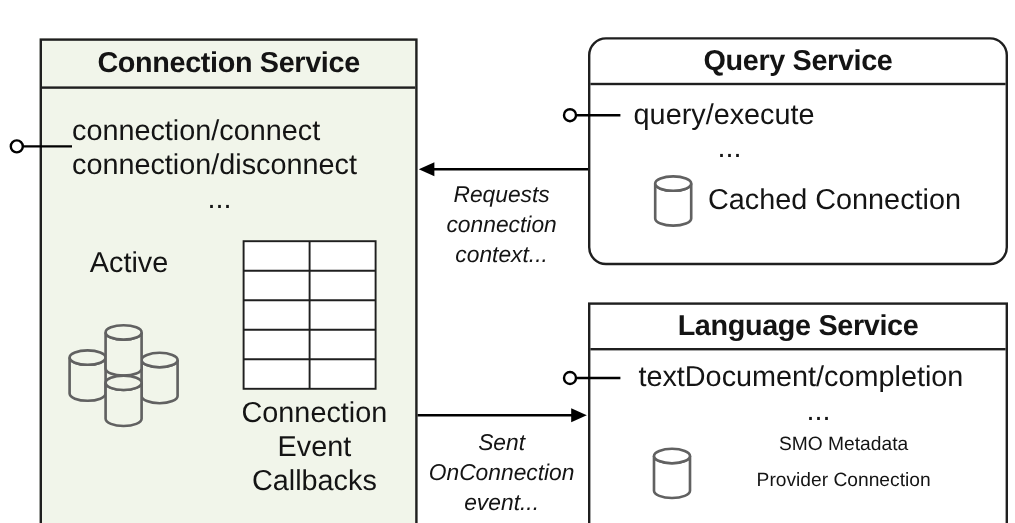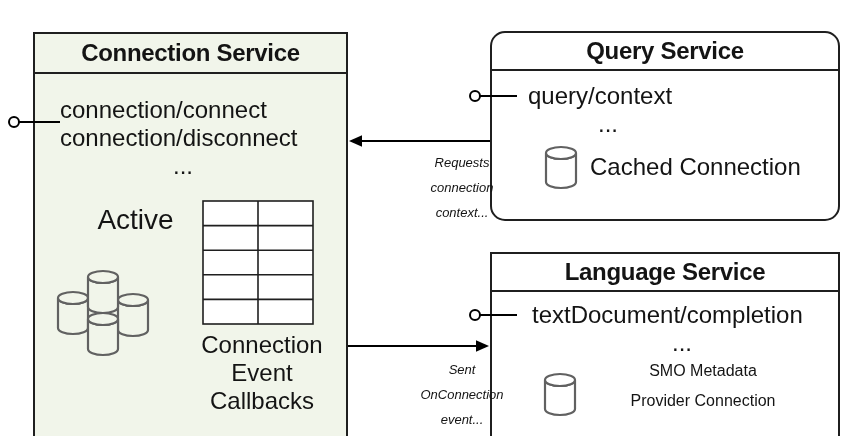--- a/index.html
+++ b/index.html
@@ -24,29 +24,29 @@
     box-sizing:border-box;border-bottom:2px solid var(--box-border);
     display:flex;align-items:center;justify-content:center;
     font-weight:bold;font-size:24px;letter-spacing:-0.3px;
   }
   #connection-box .box-header{height:40px;}
   #query-box .box-header, #language-box .box-header{height:38px;}
   .abs{position:absolute;}
   .body-text{font-size:24px;line-height:28px;white-space:nowrap;}
   .methods{left:25px;top:62px;width:246px;}
   .dots{text-align:center;white-space:nowrap;}
-  .active-label{left:0;top:172px;width:145px;line-height:27px;text-align:center;font-size:28px;padding-left:28px;}
+  .active-label{left:0;top:172px;width:145px;line-height:27px;text-align:center;font-size:24px;}
   .callbacks-label{left:157px;top:297px;width:140px;line-height:28px;text-align:center;font-size:24px;}
   .q-methods{left:36px;top:49px;width:160px;}
   .q-cache{left:98px;top:120px;}
   .l-methods{left:40px;top:47px;width:300px;}
   .l-cache{left:86px;top:102px;width:250px;text-align:center;font-size:16px;line-height:30px;white-space:nowrap;}
   .edge-label{
     position:absolute;width:140px;text-align:center;
-    font-style:italic;font-size:13px;line-height:25px;white-space:nowrap;padding-left:44px;
+    font-style:italic;font-size:19px;line-height:25px;white-space:nowrap;
   }
   #requests-label{left:348px;top:126px;}
   #sent-label{left:348px;top:333px;}
   #overlay{position:absolute;left:0;top:0;width:846px;height:436px;pointer-events:none;}
   .wire{stroke:var(--arrow-color);stroke-width:2;fill:none;}
   .lollipop{fill:#ffffff;stroke:var(--arrow-color);stroke-width:2;}
   .arrowhead{fill:var(--arrow-color);stroke:none;}
   .cyl path,.cyl ellipse{stroke:var(--cylinder-stroke);stroke-width:2.2;}
   .cyl-green path,.cyl-green ellipse{fill:var(--service-box-fill);}
   .cyl-white path,.cyl-white ellipse{fill:#ffffff;}
@@ -71,21 +71,21 @@
     <div class="abs callbacks-label">
       <div>Connection</div>
       <div>Event</div>
       <div>Callbacks</div>
     </div>
   </div>
 
   <div class="box" id="query-box">
     <div class="box-header">Query Service</div>
     <div class="abs body-text q-methods">
-      <div>query/context</div>
+      <div>query/execute</div>
       <div class="dots">...</div>
     </div>
     <div class="abs body-text q-cache">Cached Connection</div>
   </div>
 
   <div class="box" id="language-box">
     <div class="box-header">Language Service</div>
     <div class="abs body-text l-methods">
       <div>textDocument/completion</div>
       <div class="dots">...</div>

